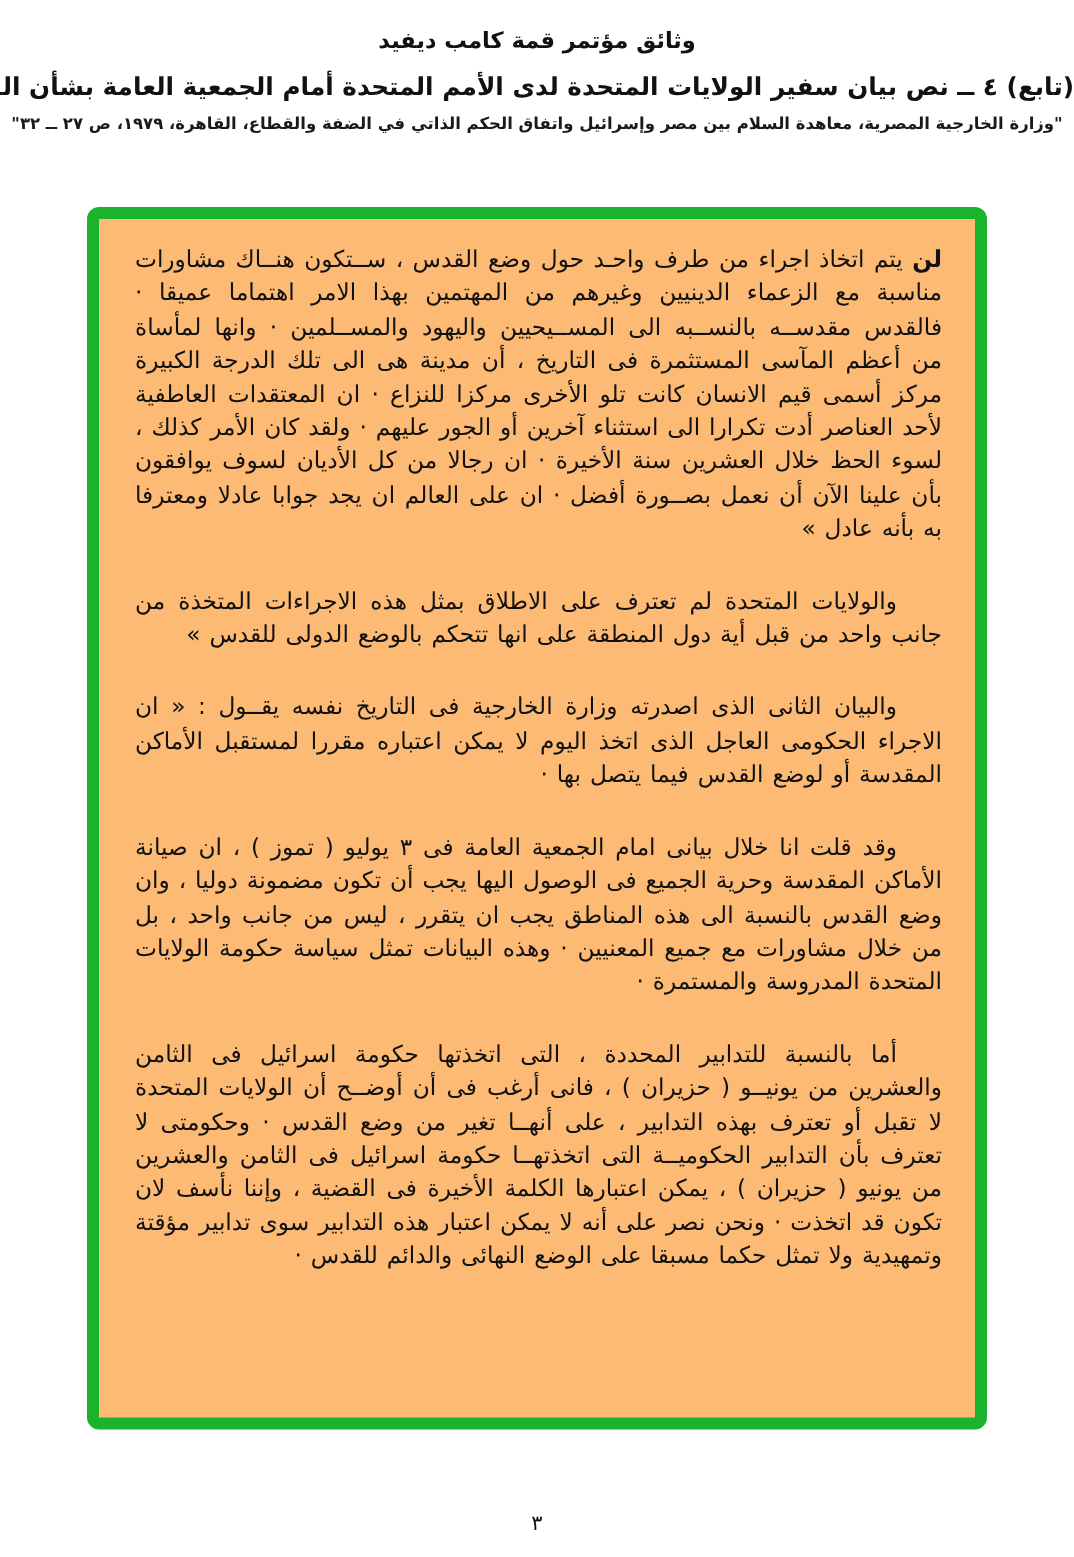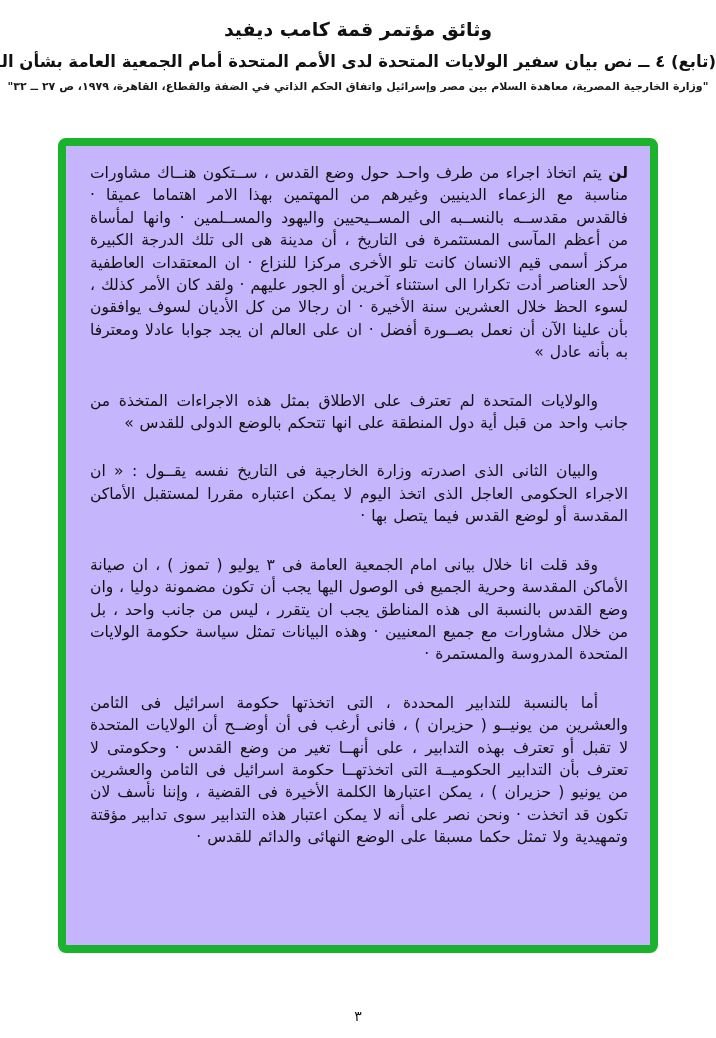--- a/index.html
+++ b/index.html
@@ -19,21 +19,21 @@
     background: #ffffff;
   }
   header {
     position: absolute;
     top: 18px;
     left: 0;
     width: 100%;
     text-align: center;
   }
   .doc-title {
-    font-size: 19px;
+    font-size: 15px;
     font-weight: bold;
     margin-bottom: 12px;
     letter-spacing: 0.2px;
   }
   .doc-subtitle {
     font-size: 16.5px;
     font-weight: bold;
     white-space: nowrap;
     margin-bottom: 9px;
   }
@@ -44,21 +44,21 @@
     color: #1a1a1a;
   }
   .green-box {
     position: absolute;
     top: 138px;
     left: 58px;
     width: 600px;
     height: 815px;
     border: 8px solid #1bb32e;
     border-radius: 8px;
-    background: #c4b5fd;
+    background: #fdba74;
     padding: 16px 22px 0 24px;
   }
   .para {
     font-size: 15.5px;
     line-height: 22.4px;
     text-align: justify;
     margin-bottom: 26px;
     word-spacing: 1px;
   }
   .para.indent { text-indent: 30px; }

